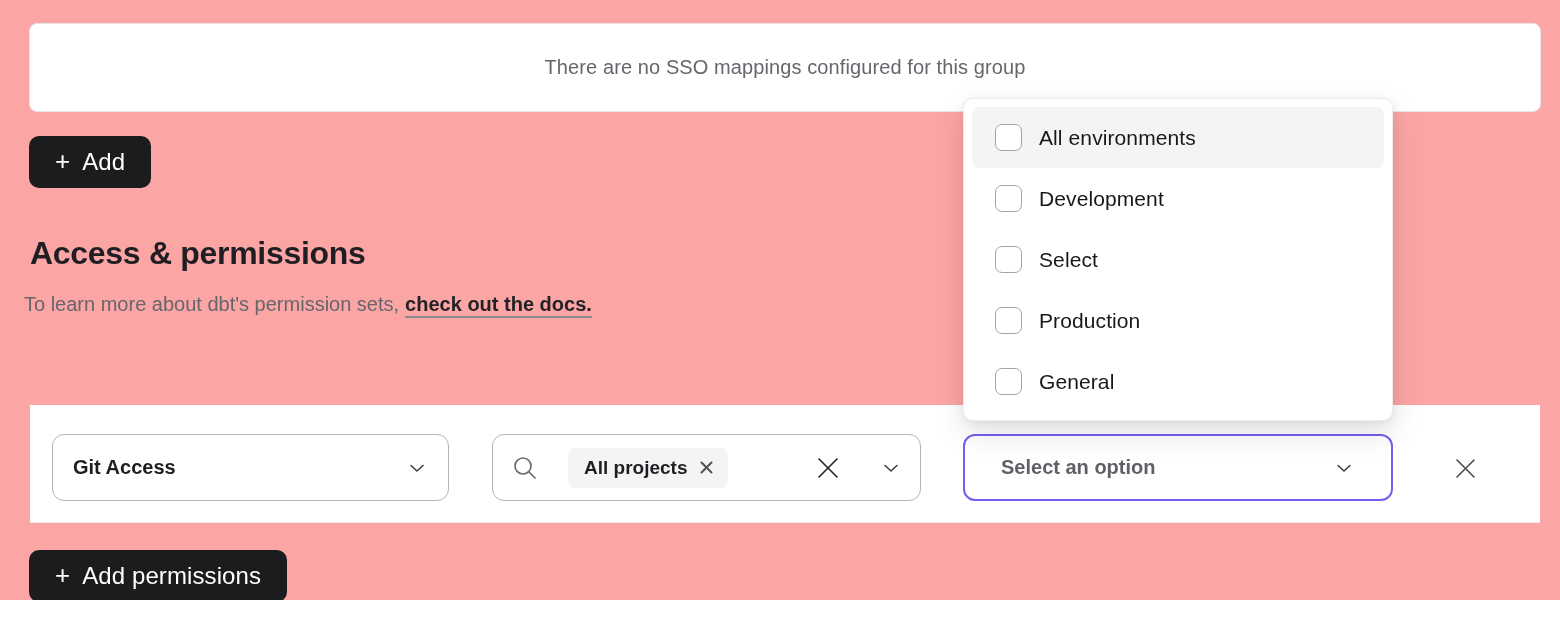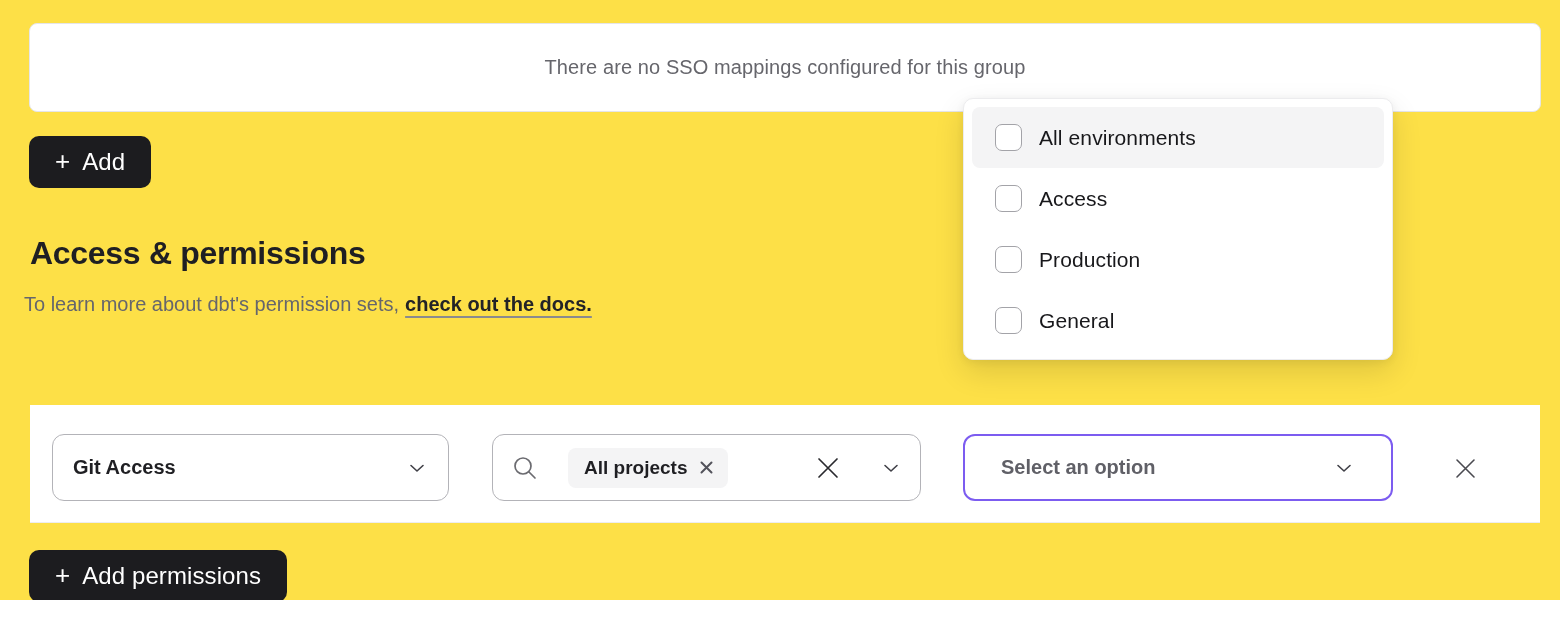--- a/index.html
+++ b/index.html
@@ -1,21 +1,21 @@
 <!DOCTYPE html>
 <html><head>
 <meta charset="utf-8">
 <style>
   * { margin: 0; padding: 0; box-sizing: border-box; }
   html, body { background: #ffffff; font-family: "Liberation Sans", sans-serif; }
   .page {
     position: relative;
     width: 1560px;
     height: 600px;
-    background: #fde047;
+    background: #fca5a5;
     overflow: hidden;
   }
 
   
   .sso-box {
     position: absolute;
     left: 29px; top: 23px;
     width: 1512px; height: 89px;
     border: 1px solid #e5e5e8;
     border-radius: 8px;
@@ -285,24 +285,28 @@
     <span class="btn-label">Add permissions</span>
   </button>
 
   <div class="dropdown">
     <div class="dd-item highlighted">
       <span class="dd-checkbox"></span>
       <span class="dd-label">All environments</span>
     </div>
     <div class="dd-item">
       <span class="dd-checkbox"></span>
-      <span class="dd-label">Access</span>
+      <span class="dd-label">Development</span>
     </div>
     <div class="dd-item">
       <span class="dd-checkbox"></span>
+      <span class="dd-label">Select</span>
+    </div>
+    <div class="dd-item">
+      <span class="dd-checkbox"></span>
       <span class="dd-label">Production</span>
     </div>
     <div class="dd-item">
       <span class="dd-checkbox"></span>
       <span class="dd-label">General</span>
     </div>
   </div>
 
 </div>
 

